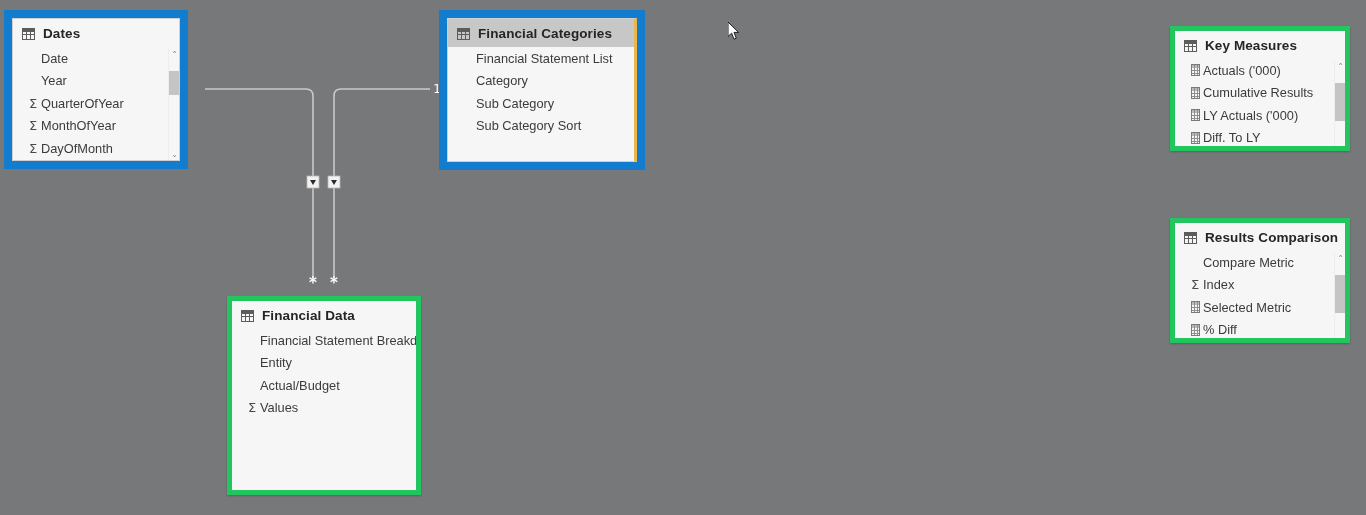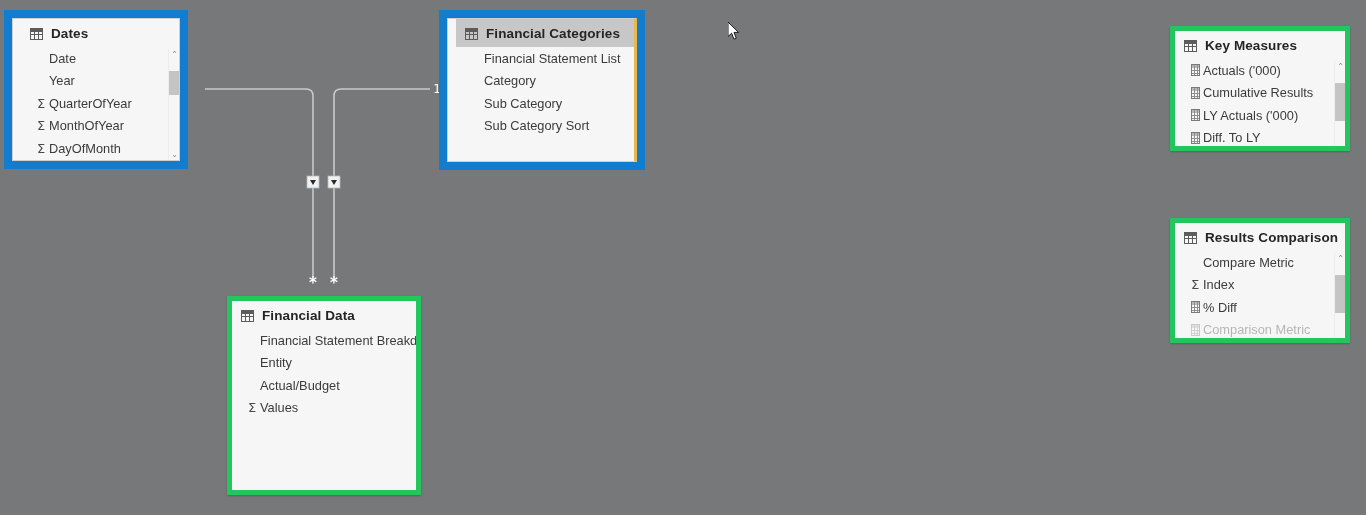--- a/index.html
+++ b/index.html
@@ -28,21 +28,20 @@
   .table-card {
     position: absolute;
     background: #f6f6f6;
     border: 5px solid #22c55e;
     box-shadow: 0 1px 2px rgba(0,0,0,0.22);
     overflow: hidden;
   }
   .table-card.selected {
     outline: 8px solid #127cce;
     border: 1px solid #cfcfcf;
-    padding-left: 8px;
   }
   .table-card.active-right { border-right: 3px solid #e8b84b; text-align: right; }
 
   .tbl-header {
     display: flex;
     align-items: center;
     gap: 8px;
     padding: 7px 8px 6px 9px;
     background: #f6f6f6;
   }
@@ -305,20 +304,26 @@
           <div class="field-row">
             <span class="gl">
               <span class="sigma">Σ</span>
             </span>
             <span class="fname">Index</span>
           </div>
           <div class="field-row">
             <span class="gl">
               <span class="ico-measure"></span>
             </span>
+            <span class="fname">Selected Metric</span>
+          </div>
+          <div class="field-row">
+            <span class="gl">
+              <span class="ico-measure"></span>
+            </span>
             <span class="fname">% Diff</span>
           </div>
           <div class="field-row fade-row">
             <span class="gl">
               <span class="ico-measure"></span>
             </span>
             <span class="fname">Comparison Metric</span>
           </div>
         </div>
         <div class="vscroll" style="right: 0px; top: 30px; height: 93px;">

